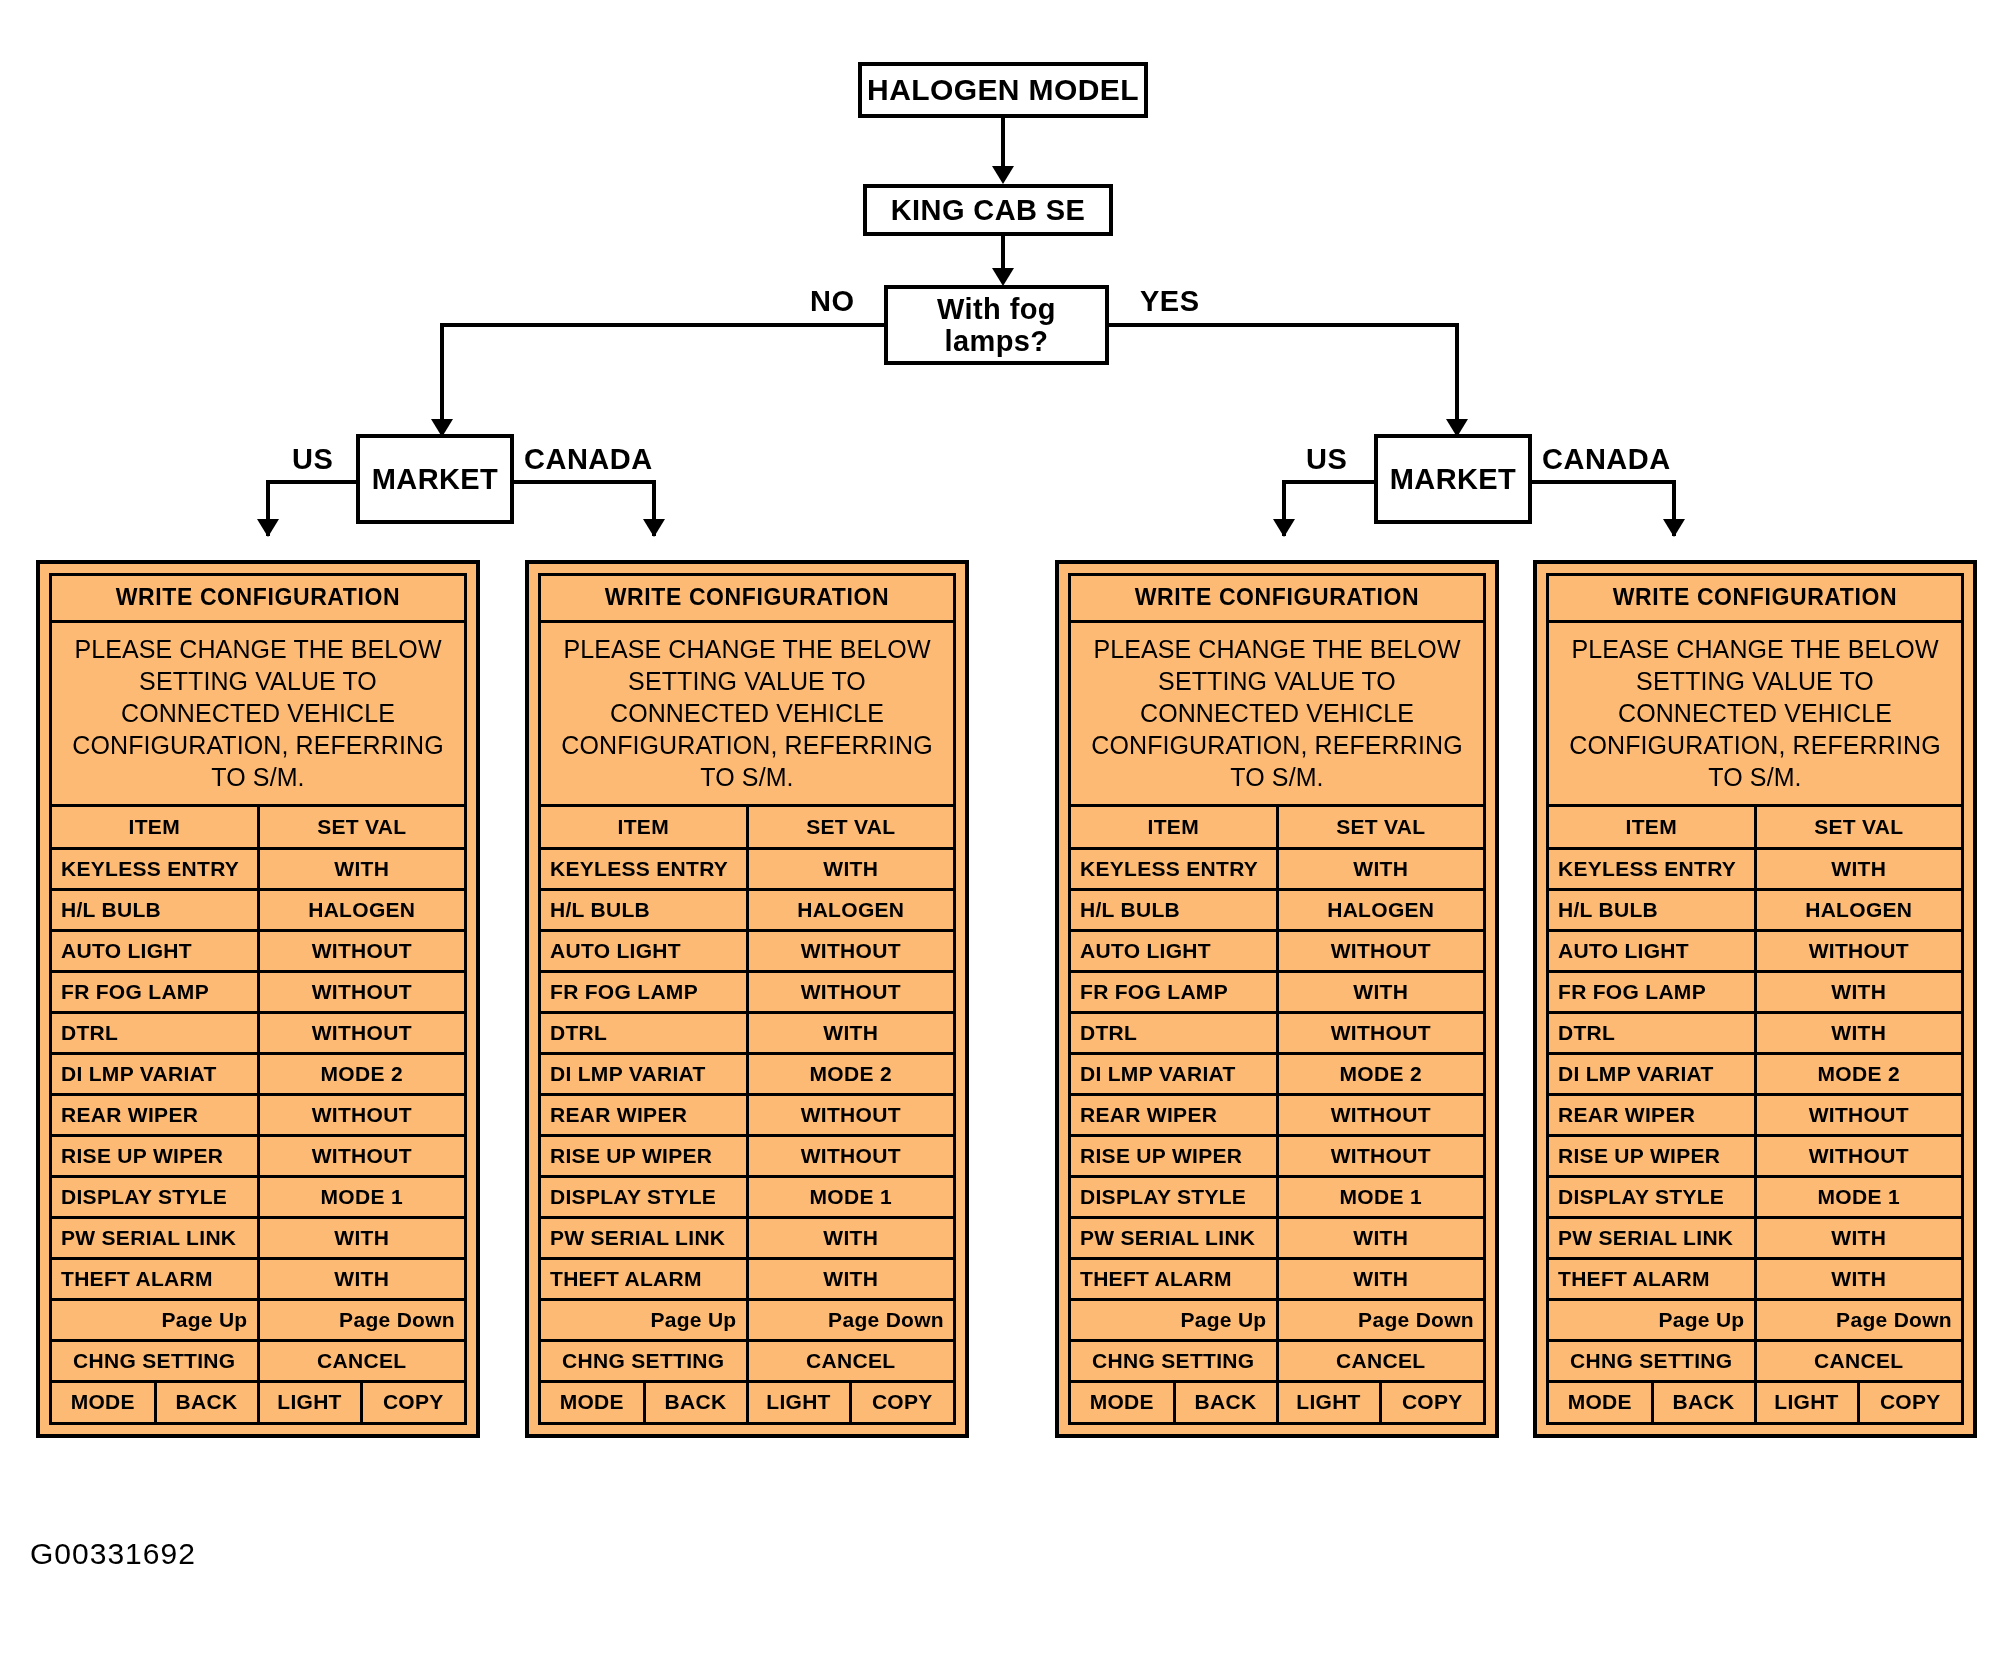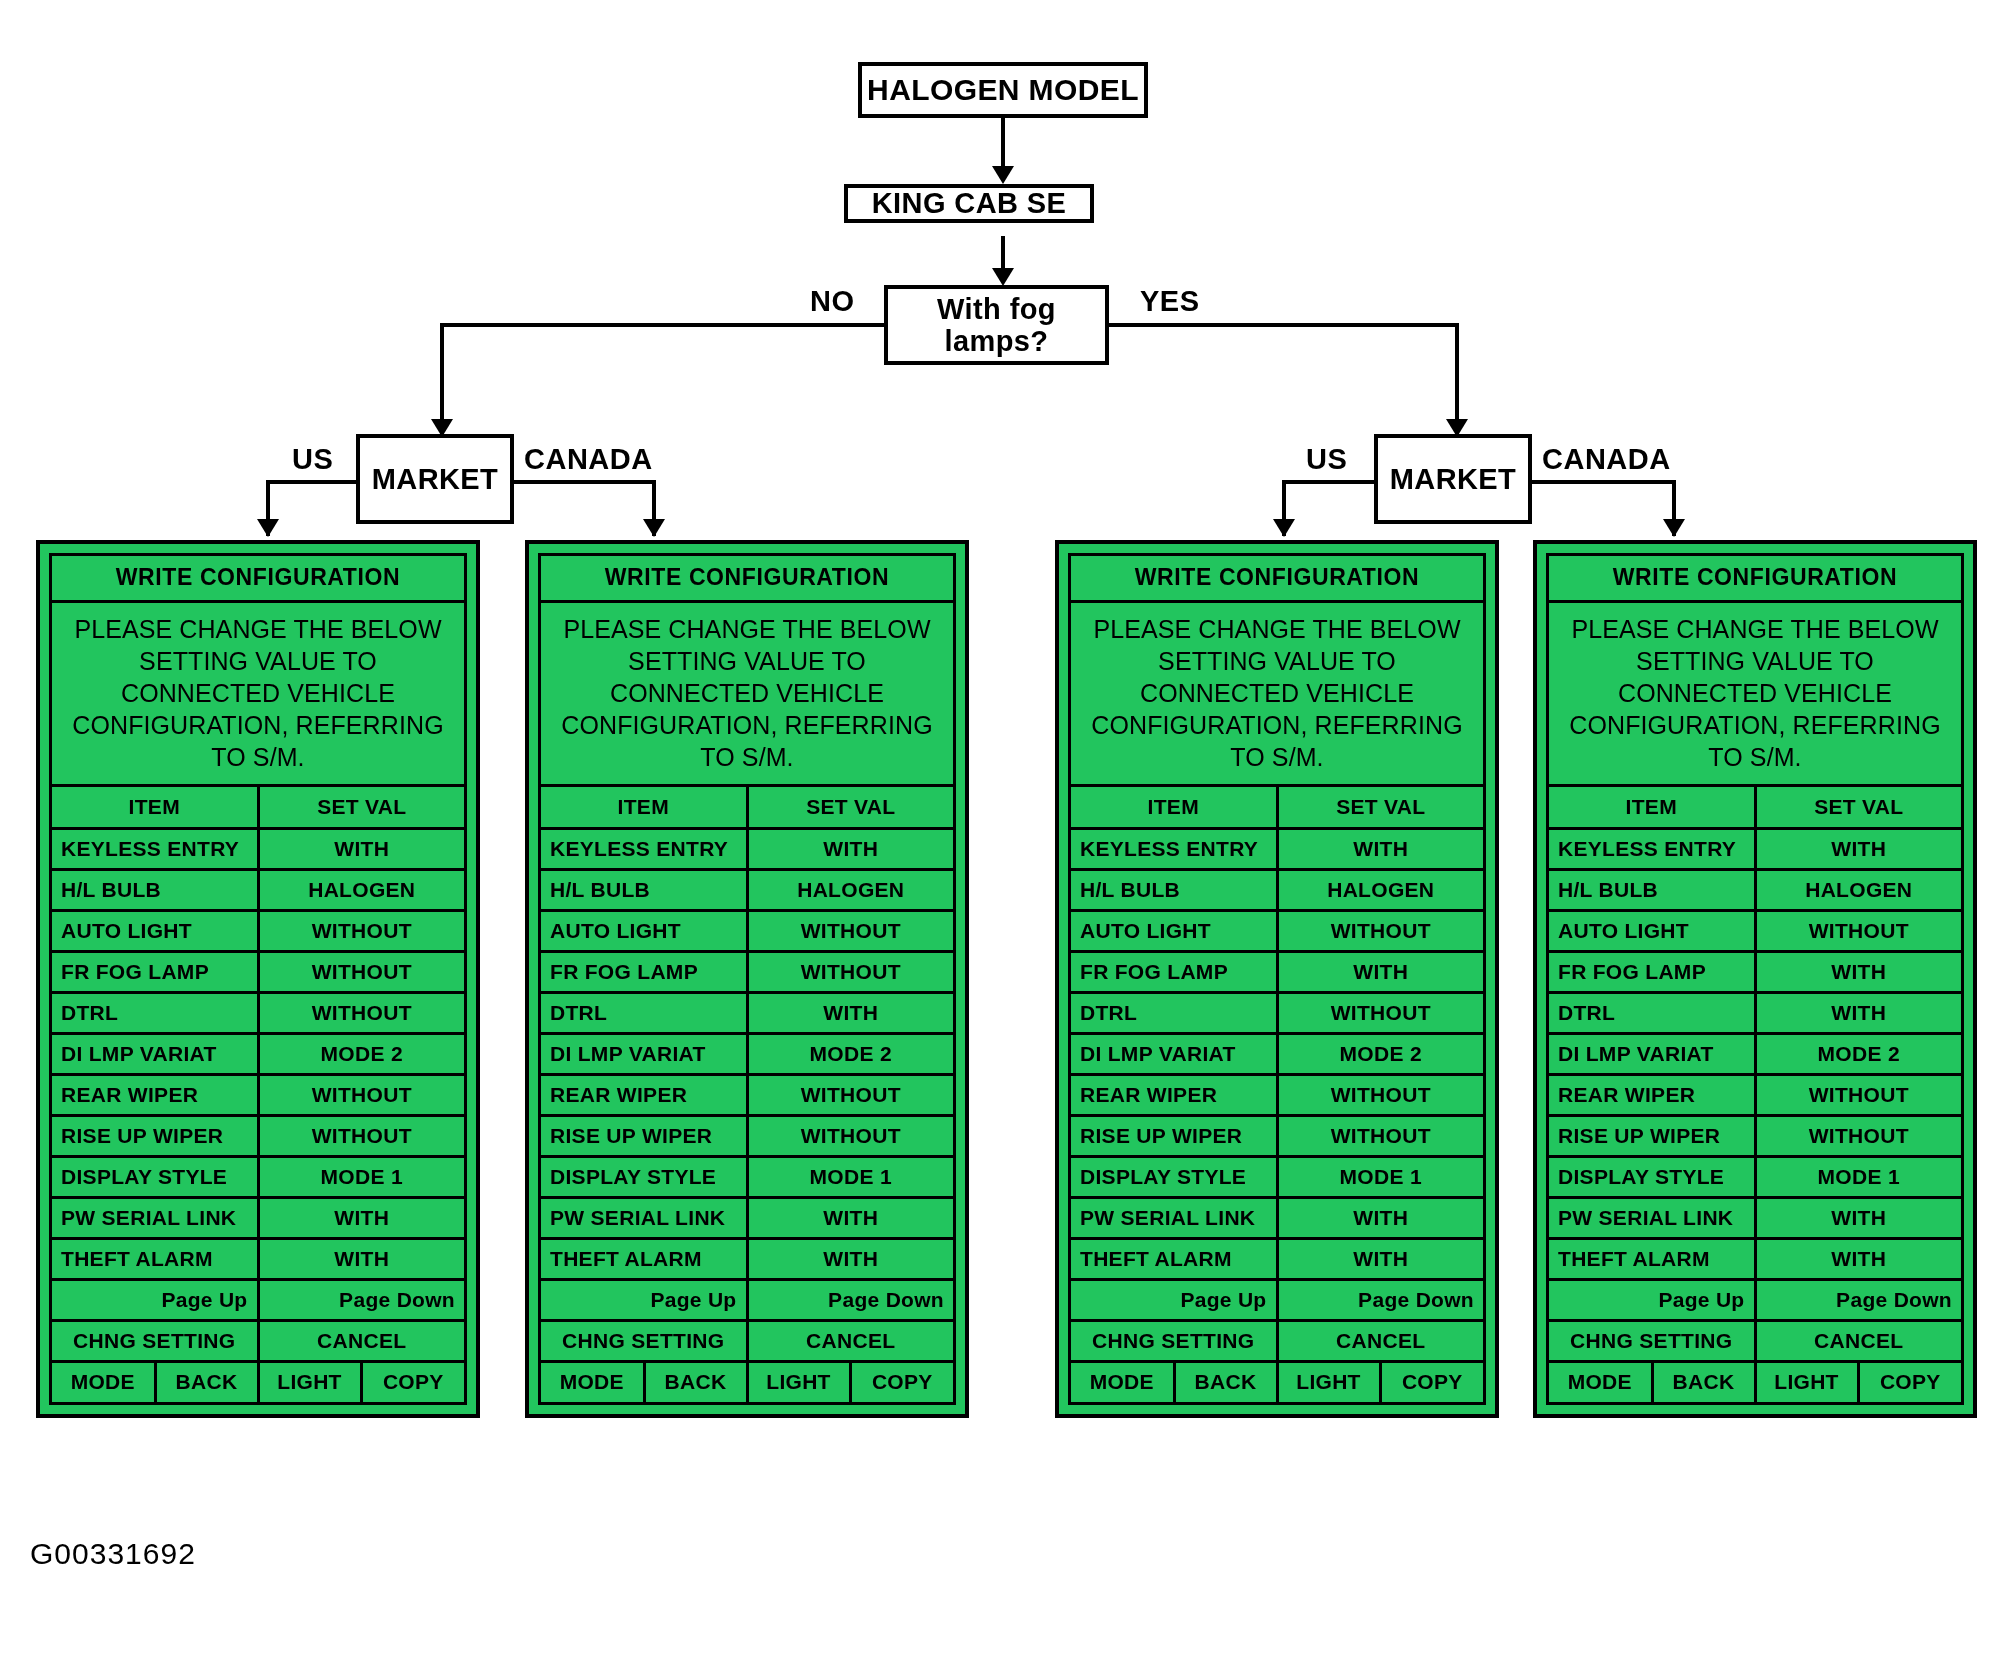--- a/index.html
+++ b/index.html
@@ -50,22 +50,23 @@
     font-size: 29px;
     font-weight: 600;
     letter-spacing: .5px;
     white-space: nowrap;
   }
 
   
   .panel {
     position: absolute;
     border: 4px solid #000;
-    background: #22c55e;
+    background: #fdba74;
     padding: 9px;
+    margin-top: 20px;
   }
   .panel-inner {
     border: 3px solid #000;
     width: 100%;
     height: 100%;
     display: flex;
     flex-direction: column;
   }
   .p-title {
     border-bottom: 3px solid #000;
@@ -118,21 +119,21 @@
 </head>
 <body>
 
 <div class="node" style="left:858px; top:62px; width:290px; height:56px; font-size:30px;">
   <span>HALOGEN MODEL</span>
 </div>
 
 <div class="vline" style="left:1001px; top:118px; height:63px;"></div>
 <div class="arrow-down" style="left:992px; top:166px;"></div>
 
-<div class="node" style="left:844px; top:184px; width:250px; height:39px; font-size:29px;">
+<div class="node" style="left:863px; top:184px; width:250px; height:52px; font-size:29px;">
   <span>KING CAB SE</span>
 </div>
 
 <div class="vline" style="left:1001px; top:236px; height:46px;"></div>
 <div class="arrow-down" style="left:992px; top:268px;"></div>
 
 <div class="node" style="left:884px; top:285px; width:225px; height:80px; font-size:29px; flex-direction:column;">
   <span style="white-space:pre-line;">With fog lamps?</span>
 </div>
 

